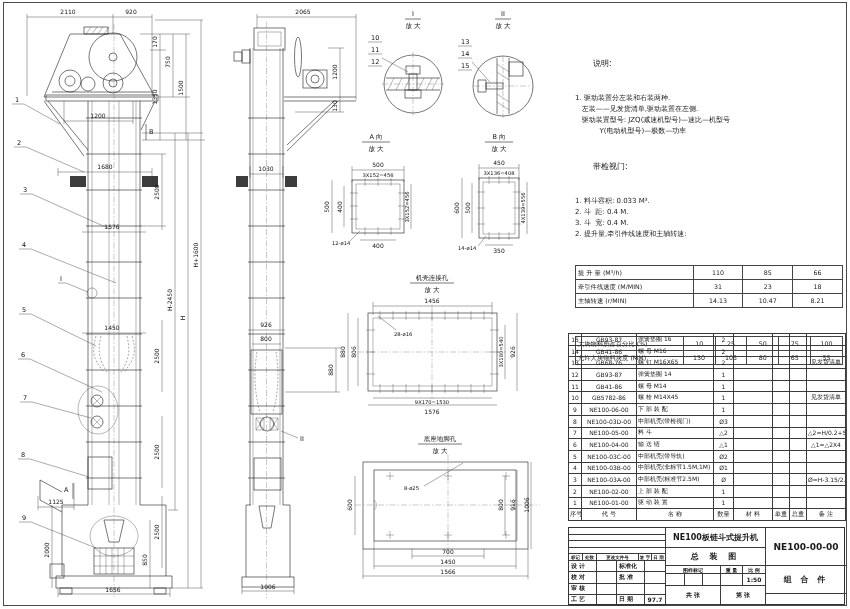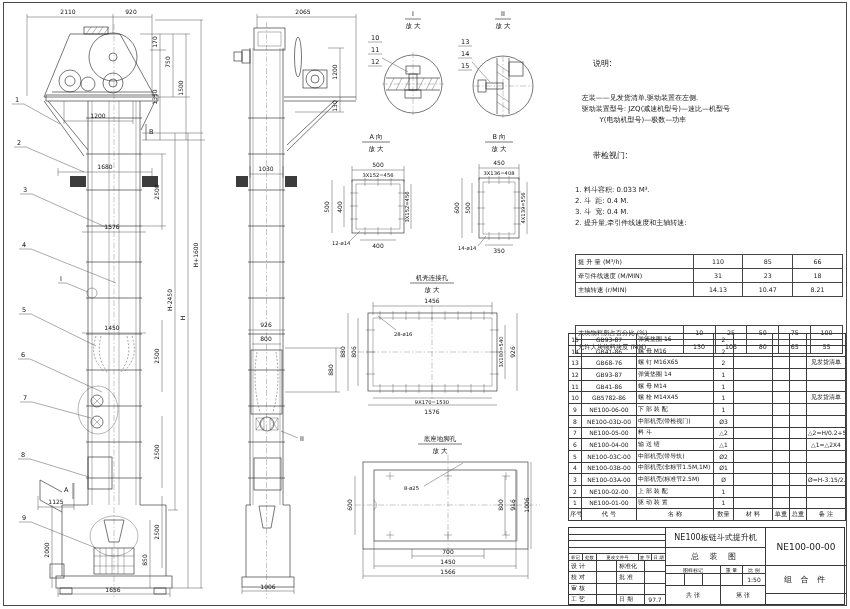--- a/index.html
+++ b/index.html
@@ -26,21 +26,21 @@
   table.spec td:first-child{text-align:left;}
   .bomwrap{position:absolute;left:568px;top:333px;width:277px;}
   table.bom{border-collapse:collapse;table-layout:fixed;width:277px;}
   table.bom td{border:1px solid #3a3a3a;font-size:6px;height:10.7px;padding:0 1px;
                overflow:hidden;white-space:nowrap;text-align:center;}
   table.bom td.nm{text-align:left;}
   table.bom tr.hdr td{font-size:6.2px;}
   .tb{position:absolute;left:568px;top:527px;width:277px;height:78px;
       border:1px solid #333;box-sizing:border-box;}
   .tb .c{position:absolute;box-sizing:border-box;border-right:1px solid #3a3a3a;border-bottom:1px solid #3a3a3a;
-         font-size:6px;display:flex;align-items:center;justify-content:center;overflow:hidden;white-space:nowrap;}
+         font-size:6px;display:flex;align-items:center;justify-content:center;overflow:hidden;white-space:nowrap;font-weight:bold;}
   .tb .lft{justify-content:flex-start;padding-left:2px;}
 </style>
 </head>
 <body>
 
 <div class="sheet">
 <div class="frame"></div>
 
 <svg width="565" height="609" viewBox="0 0 565 609" style="position:absolute;left:0;top:0">
 
@@ -324,21 +324,21 @@
     <text class="dt mid" transform="rotate(-90 529 505)" x="529" y="505">1006</text>
     <path class="dim" d="M412,556H484 M374,566H516 M363,576H528 M412,549V559 M484,549V559 M374,541V569 M516,541V569 M363,549V579 M528,549V579"></path>
     <text class="dt mid" x="448" y="554">700</text>
     <text class="dt mid" x="448" y="564">1450</text>
     <text class="dt mid" x="448" y="574">1566</text>
   </g>
 </svg>
 
 <div class="rp" style="left:575px;top:34px;width:268px;">
   <div class="hd">说明:</div>
-  <div><div>   左装——见发货清单,驱动装置在左侧.</div><div>   驱动装置型号: JZQ(减速机型号)—速比—机型号</div><div>           Y(电动机型号)—极数—功率</div></div>
+  <div><div>1. 驱动装置分左装和右装两种.</div><div>   左装——见发货清单,驱动装置在左侧.</div><div>   驱动装置型号: JZQ(减速机型号)—速比—机型号</div><div>           Y(电动机型号)—极数—功率</div></div>
   <div class="hd">带检视门:</div>
   <div><div>1. 料斗容积: 0.033 M³.</div><div>2. 斗  距: 0.4 M.</div><div>3. 斗  宽: 0.4 M.</div><div>2. 提升量,牵引件线速度和主轴转速:</div></div>
   <table class="spec">
     <colgroup><col style="width:118px"><col style="width:50px"><col style="width:50px"><col style="width:50px"></colgroup>
     <tbody><tr><td>提 升 量  (M³/h)</td><td>110</td><td>85</td><td>66</td></tr><tr><td>牵引件线速度 (M/MIN)</td><td>31</td><td>23</td><td>18</td></tr><tr><td>主轴转速 (r/MIN)</td><td>14.13</td><td>10.47</td><td>8.21</td></tr></tbody>
   </table>
   <table class="spec">
     <colgroup><col style="width:108px"><col style="width:32px"><col style="width:32px"><col style="width:32px"><col style="width:32px"><col style="width:32px"></colgroup>
     <tbody><tr><td>大块物料所占百分比 (%)</td><td>10</td><td>25</td><td>50</td><td>75</td><td>100</td></tr><tr><td>允许大块物料块度 (MM)</td><td>130</td><td>105</td><td>80</td><td>65</td><td>55</td></tr></tbody>
   </table>

